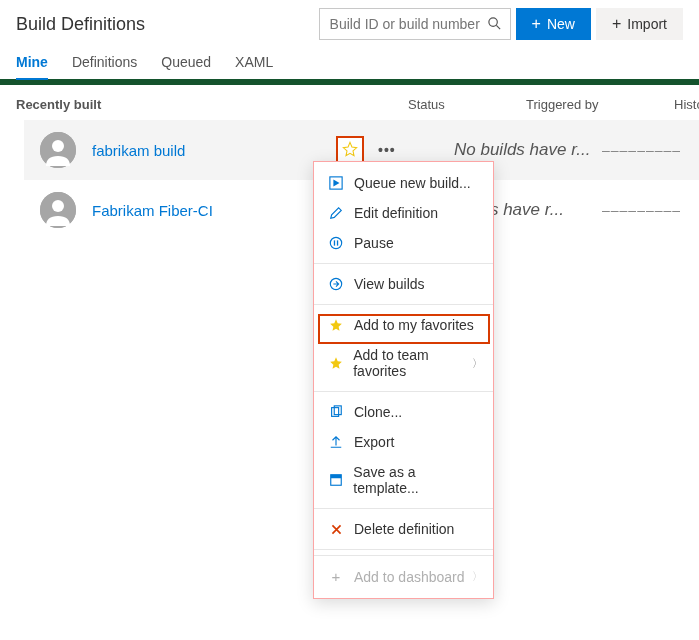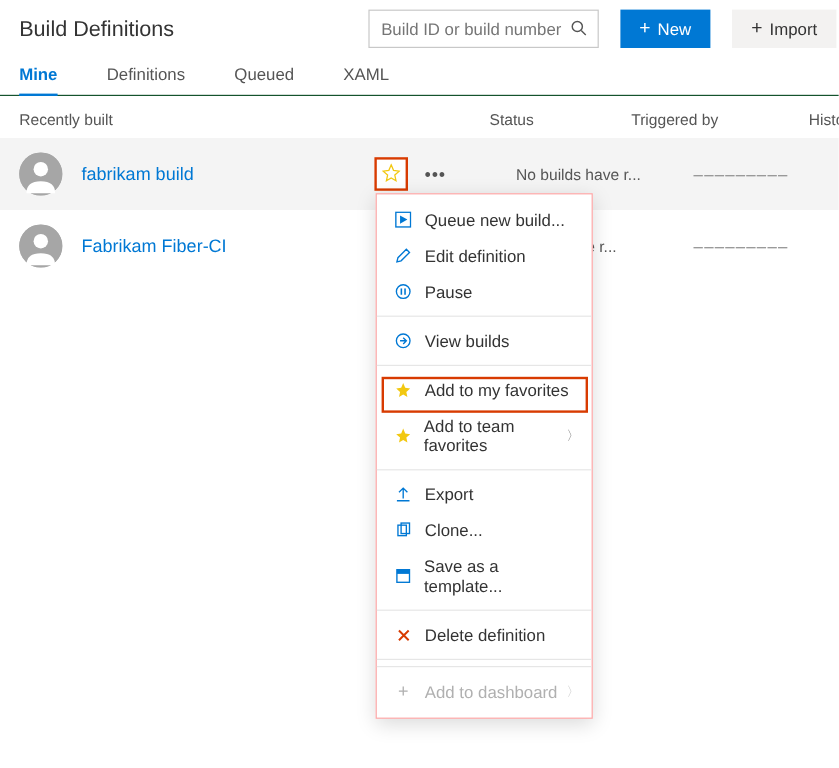--- a/index.html
+++ b/index.html
@@ -10,22 +10,22 @@
     background: #fff;
     width: 699px;
     height: 640px;
     overflow: hidden;
     padding: 4px 0 0 0;
   }
 
   .topbar {
     display: flex;
     align-items: center;
-    padding: 4px 2px 8px 16px;
-    gap: 18px;
+    padding: 4px 16px 8px 16px;
+    gap: 5px;
   }
   .page-title {
     font-size: 18px;
     font-weight: 400;
     color: #333;
     flex: 0 0 auto;
     margin-right: auto;
   }
   .searchbox {
     position: relative;
@@ -70,22 +70,22 @@
     font-size: 14px;
     cursor: pointer;
     display: flex;
     align-items: center;
     gap: 6px;
     color: #333;
   }
 
   .tabs {
     display: flex;
-    gap: 41px;
-    border-bottom: 1px solid #14532d;
+    gap: 24px;
+    border-bottom: 6px solid #14532d;
     padding: 0 16px;
   }
   .tab {
     padding: 6px 0 8px 0;
     font-size: 14px;
     color: #555;
     cursor: pointer;
     border-bottom: 2px solid transparent;
     margin-bottom: -1px;
   }
@@ -94,31 +94,32 @@
     border-bottom-color: #0078d4;
     font-weight: 600;
   }
 
   .cols {
     display: flex;
     padding: 12px 16px 8px 16px;
     color: #555;
     font-size: 13px;
   }
-  .col-name { flex: 0 0 348px; }
+  .col-name { flex: 0 0 348px; font-weight: bold; }
   .col-status { flex: 0 0 118px; margin-left: 44px; }
   .col-trig { flex: 0 0 148px; }
   .col-hist { flex: 1; }
 
   .rows { }
   .row {
     display: flex;
     align-items: center;
     padding: 12px 16px;
     min-height: 60px;
+    margin-left: 24px;
   }
   .row.hovered {
     background: #f4f4f4;
   }
   .avatar {
     width: 36px;
     height: 36px;
     border-radius: 50%;
     background: #a6a6a6;
     display: flex;
@@ -128,21 +129,21 @@
     position: relative;
   }
   .avatar svg { display:block; }
   .name {
     color: #0078d4;
     font-size: 15px;
     cursor: pointer;
   }
   .row .name-cell { flex: 0 0 296px; display:flex; align-items:center; }
   .row .status-cell { flex: 0 0 118px; display:flex; align-items:center; gap:8px;}
-  .row .trig-cell { flex: 0 0 148px; color:#555; font-size:13px; overflow:hidden; text-overflow:ellipsis; white-space:nowrap;}
+  .row .trig-cell { flex: 0 0 148px; color:#555; font-size:17px; overflow:hidden; text-overflow:ellipsis; white-space:nowrap;font-style:italic;}
   .row .hist-cell { flex: 1; color:#888; letter-spacing:1px;}
 
   .fav-box {
     width: 28px; height: 28px;
     border: 2px solid #d83b01;
     display: flex; align-items: center; justify-content: center;
     background:#fff;
   }
   .ellipsis {
     color:#555; cursor:pointer; padding: 0 6px; font-weight:bold; letter-spacing:1px;
@@ -325,33 +326,33 @@
           <path d="M12 2l2.9 6.9L22 10l-5.5 4.8L18 22l-6-3.6L6 22l1.5-7.2L2 10l7.1-1.1z" fill="#f2c811"></path>
         </svg>
       </span>
     <span>Add to team favorites</span>
     <span class="chev">〉</span>
   </div>
   <hr class="menu-hr">
   <div class="menu-item">
     <span class="mi-icon">
         <svg width="14" height="14" viewBox="0 0 16 16">
-          <path d="M8 12V2M4 6l4-4 4 4M2 14h12" fill="none" stroke="#0078d4" stroke-width="1.3"></path>
-        </svg>
-      </span>
-    <span>Export</span>
-  </div>
-  <div class="menu-item">
-    <span class="mi-icon">
-        <svg width="14" height="14" viewBox="0 0 16 16">
           <rect x="3" y="3" width="8" height="10" fill="none" stroke="#0078d4" stroke-width="1.3"></rect>
           <rect x="6" y="1" width="8" height="10" fill="none" stroke="#0078d4" stroke-width="1.3"></rect>
         </svg>
       </span>
     <span>Clone...</span>
+  </div>
+  <div class="menu-item">
+    <span class="mi-icon">
+        <svg width="14" height="14" viewBox="0 0 16 16">
+          <path d="M8 12V2M4 6l4-4 4 4M2 14h12" fill="none" stroke="#0078d4" stroke-width="1.3"></path>
+        </svg>
+      </span>
+    <span>Export</span>
   </div>
   <div class="menu-item">
     <span class="mi-icon">
         <svg width="14" height="14" viewBox="0 0 16 16">
           <rect x="2" y="2" width="12" height="12" fill="none" stroke="#0078d4" stroke-width="1.3"></rect>
           <rect x="2" y="2" width="12" height="4" fill="#0078d4"></rect>
         </svg>
       </span>
     <span>Save as a template...</span>
   </div>

